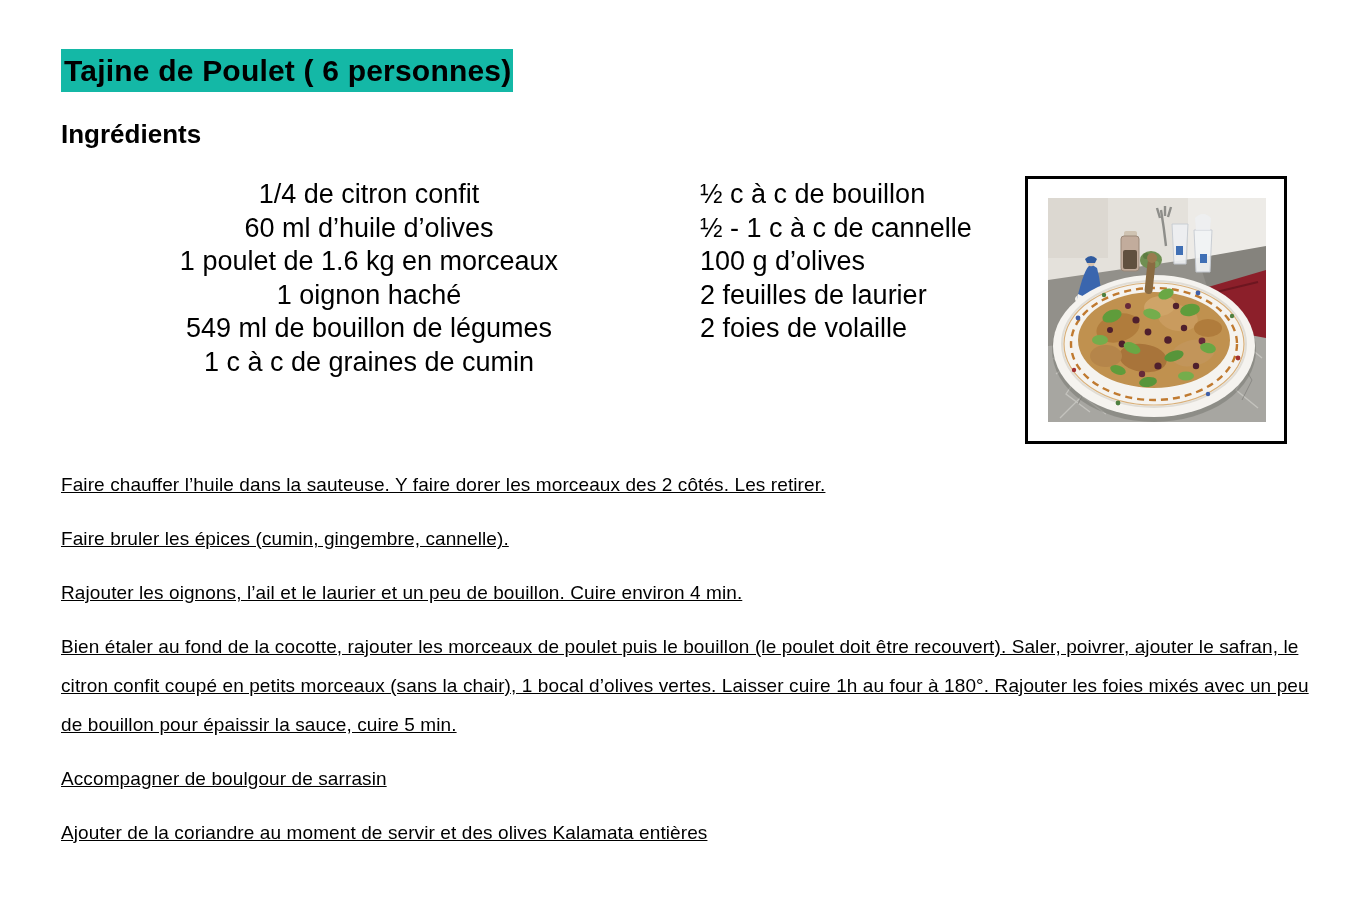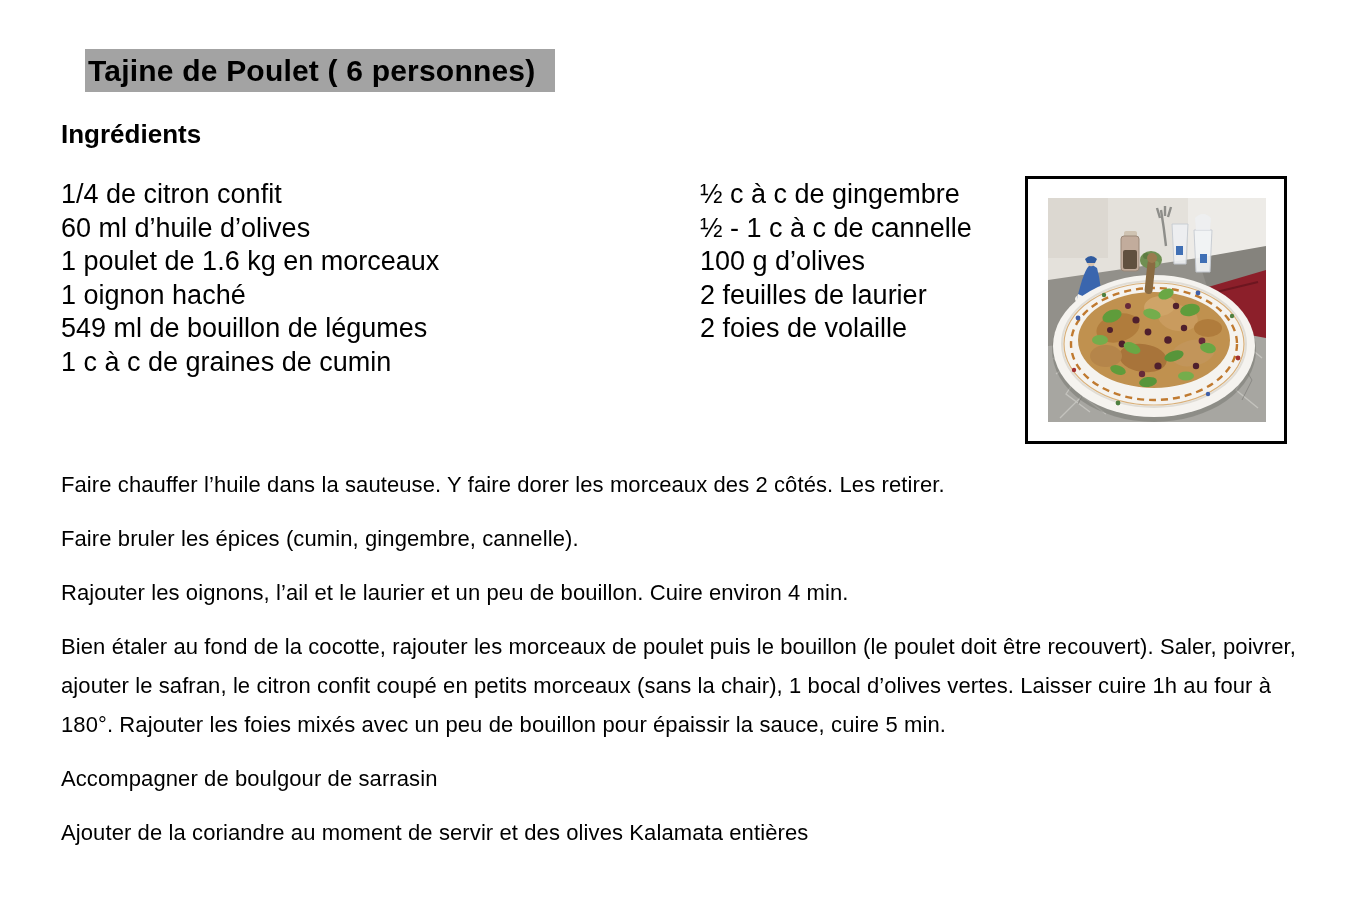--- a/index.html
+++ b/index.html
@@ -10,56 +10,56 @@
     font-family:"Liberation Sans","DejaVu Sans",sans-serif;
     color:#000000;
     position:relative;
     overflow:hidden;
   }
   .page { position:relative; width:1364px; height:922px; background:#ffffff; }
 
   .title-row { position:absolute; left:61px; top:49px; }
   .title-hl {
     display:inline-block;
-    background:#a3a3a3;
+    background:#14b8a6;
     font-size:30px; font-weight:bold;
     line-height:43px;
-    padding:0 20px 0 3px;
+    padding:0 2px 0 3px;
     letter-spacing:0.2px;
     white-space:pre;
-    margin-left:24px;
   }
 
   .ingredients-heading {
     position:absolute; left:61px; top:119px;
     font-size:26px; font-weight:bold;
   }
 
   ul.ing-list { list-style:none; position:absolute; top:178px; }
   ul.ing-list li {
     font-size:27px; line-height:33.6px;
     white-space:pre;
   }
-  .ing-left  { left:61px;  width:600px; }
+  .ing-left  { left:69px;  width:600px;text-align:center; }
   .ing-right { left:700px; width:330px; }
 
   figure.photo-frame {
     position:absolute; left:1025px; top:176px;
     width:262px; height:268px;
     background:#ffffff;
     border:3px solid #000000;
     padding:19px 20px;
   }
   figure.photo-frame svg { display:block; width:218px; height:224px; }
 
   .steps { position:absolute; left:61px; top:465px; width:1262px; }
   .steps p {
-    font-size:22px; line-height:39px;
+    font-size:19px; line-height:39px;
     margin-bottom:15px;
     letter-spacing:0.1px;
+    text-decoration:underline;
   }
 </style>
 </head>
 <body>
 
 <div class="page">
 
   <div class="title-row">
     <span class="title-hl">Tajine de Poulet ( 6 personnes)</span>
   </div>
@@ -69,21 +69,21 @@
   <ul class="ing-list ing-left">
     <li>1/4 de citron confit</li>
     <li>60 ml d’huile d’olives</li>
     <li>1 poulet de 1.6 kg en morceaux</li>
     <li>1 oignon haché</li>
     <li>549 ml de bouillon de légumes</li>
     <li>1 c à c de graines de cumin</li>
   </ul>
 
   <ul class="ing-list ing-right">
-    <li>½ c à c de gingembre</li>
+    <li>½ c à c de bouillon</li>
     <li>½ - 1 c à c de cannelle</li>
     <li>100 g d’olives</li>
     <li>2 feuilles de laurier</li>
     <li>2 foies de volaille</li>
   </ul>
 
   <figure class="photo-frame">
     <svg viewBox="0 0 218 224" xmlns="http://www.w3.org/2000/svg">
 
       <g>

